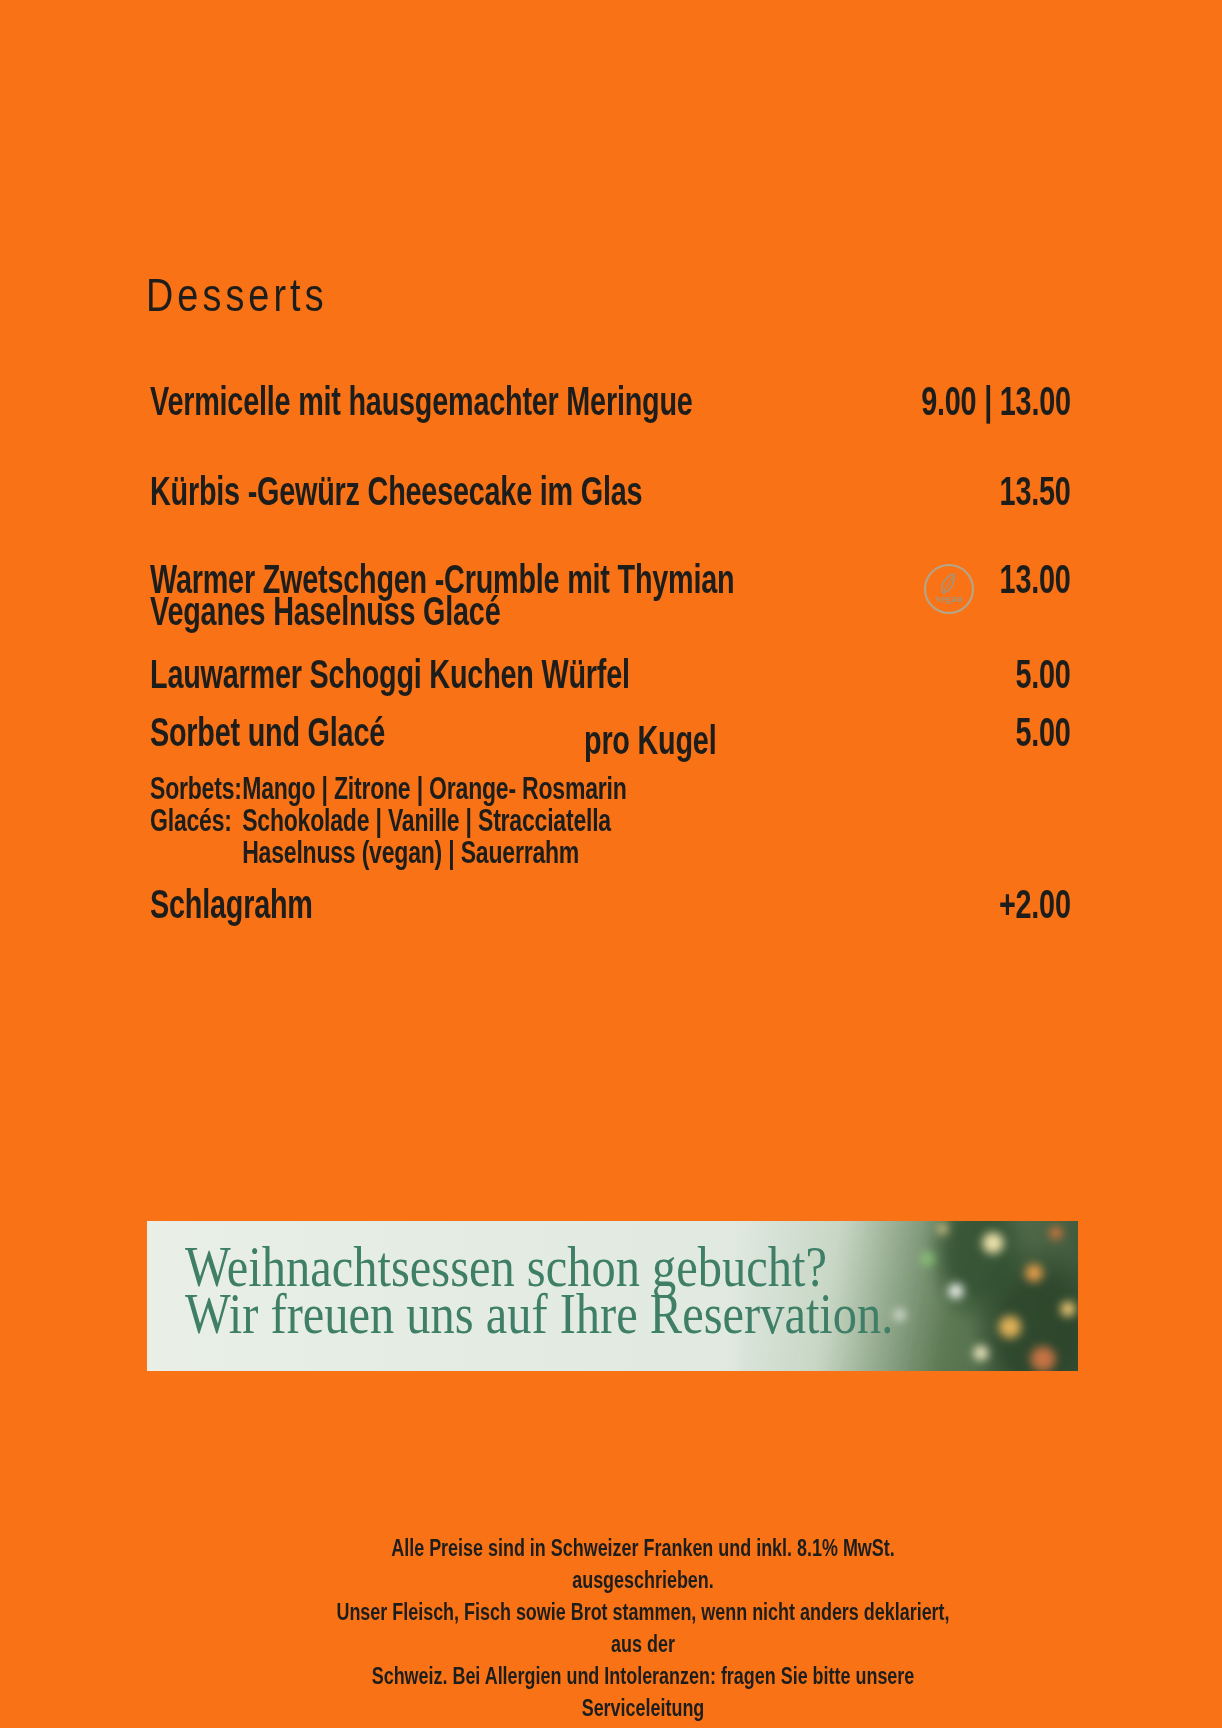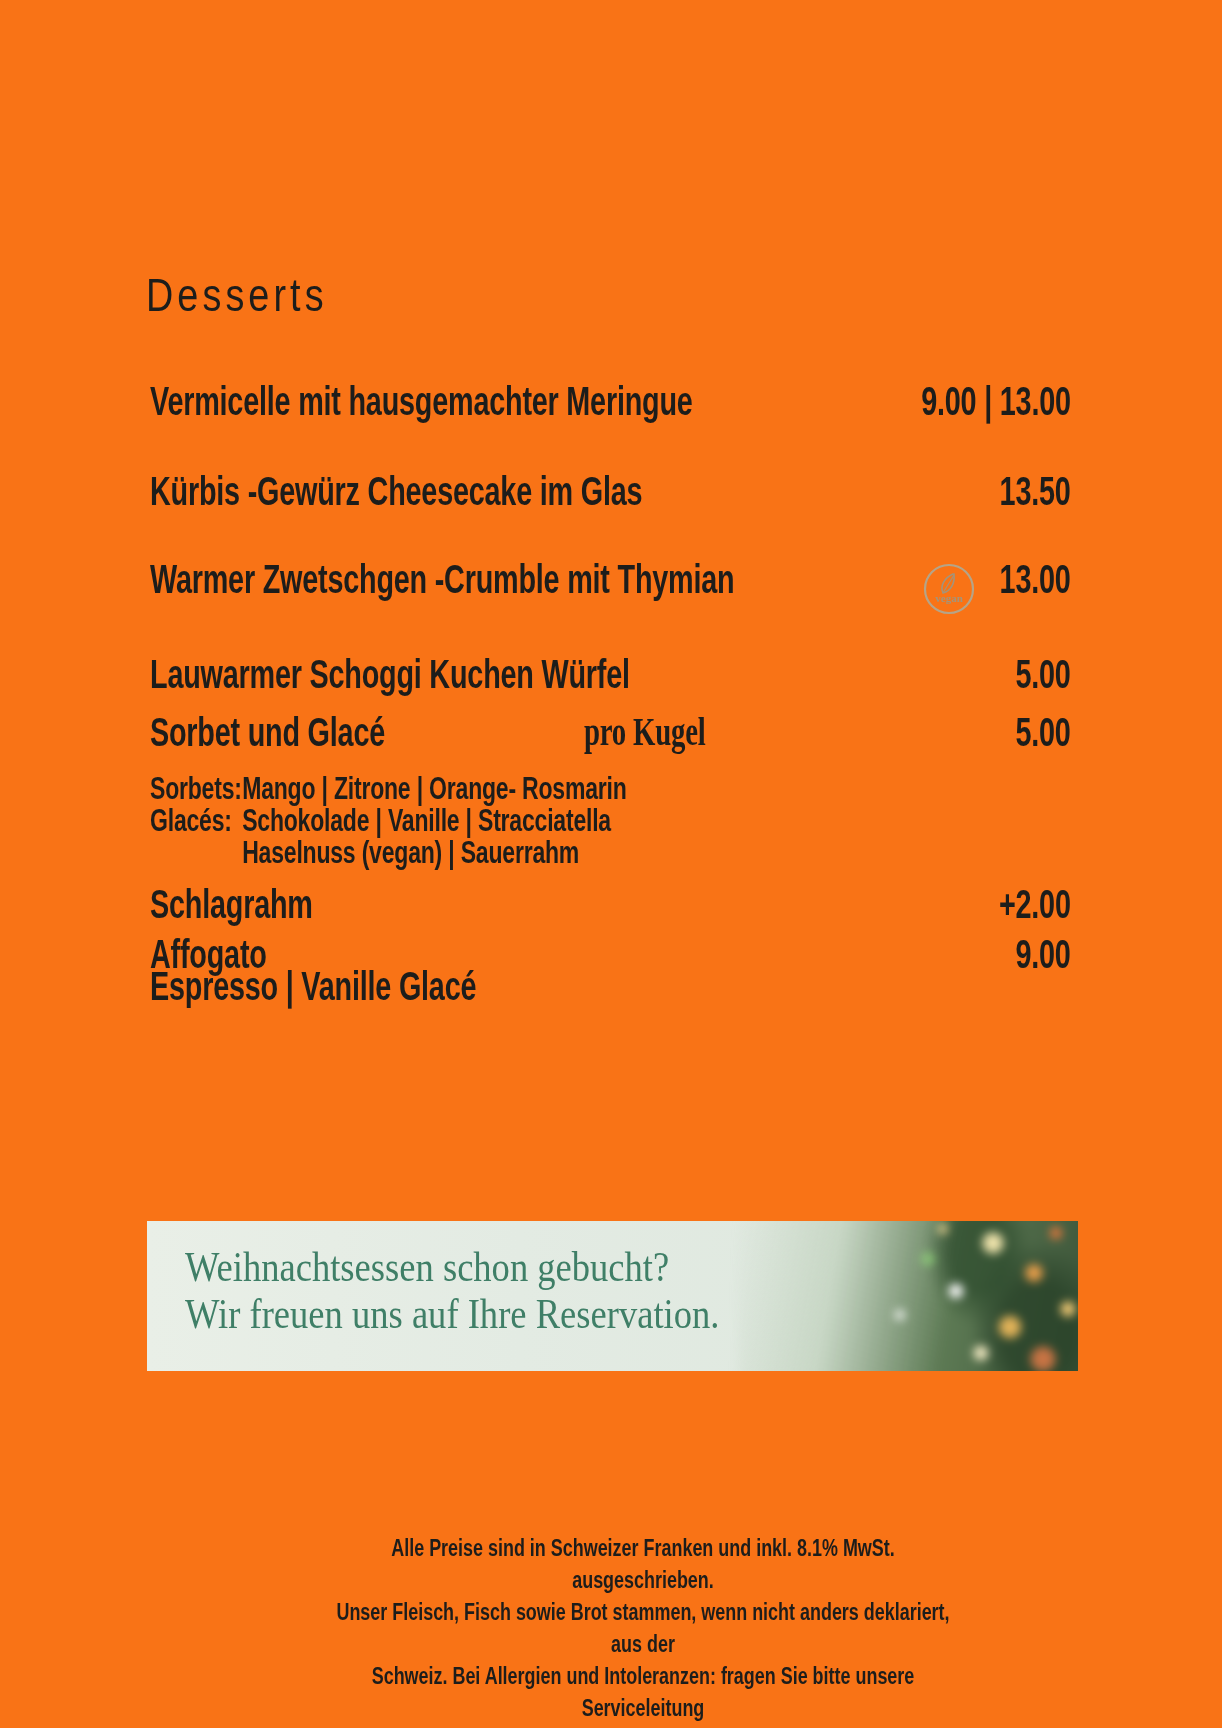--- a/index.html
+++ b/index.html
@@ -6,21 +6,21 @@
   .page{position:relative;width:1222px;height:1728px;background:#f97316;overflow:hidden;
         font-family:"Liberation Sans","DejaVu Sans",sans-serif;color:#1d1d1b;}
   
   .cx{display:inline-block;transform:scaleX(.72);transform-origin:0 50%;letter-spacing:-.3px;white-space:nowrap;}
   .cxr{display:inline-block;transform:scaleX(.72);transform-origin:100% 50%;letter-spacing:-.3px;white-space:nowrap;}
   .title{position:absolute;left:146px;top:268px;font-size:46px;font-weight:500;letter-spacing:5px;
          transform:scaleX(.82);transform-origin:0 50%;}
   .item{position:absolute;left:150px;width:925px;font-size:40px;font-weight:700;line-height:32px;}
   .item .line{display:block;}
   .price{position:absolute;right:4px;top:0;}
-  .unit{position:absolute;left:434px;top:0;font-family:Liberation Serif, serif;}
+  .unit{position:absolute;left:434px;top:8px;}
   .flav{position:absolute;left:150px;top:772px;font-size:32px;font-weight:700;line-height:32px;
         transform:scaleX(.72);transform-origin:0 0;letter-spacing:-.3px;white-space:nowrap;}
   .flav .frow{display:grid;grid-template-columns:128px auto;}
   .vegan-badge{position:absolute;left:922px;top:562px;width:54px;height:54px;}
   
   .logos{position:absolute;left:0;top:1128px;width:1222px;height:92px;}
   .logo{position:absolute;}
   .stark{left:976px;top:1142px;width:110px;}
   
   .banner{position:absolute;left:147px;top:1221px;width:931px;height:150px;overflow:hidden;
@@ -35,21 +35,21 @@
       radial-gradient(circle 12px at 243px 142px, rgba(250,240,200,.95) 60%, rgba(250,240,200,0) 64%),
       radial-gradient(circle 10px at 318px 22px, rgba(230,120,60,.95) 60%, rgba(230,120,60,0) 64%),
       radial-gradient(circle 12px at 330px 98px, rgba(255,210,120,.95) 60%, rgba(255,210,120,0) 64%),
       radial-gradient(circle 9px at 162px 104px, rgba(255,255,255,.75) 60%, rgba(255,255,255,0) 64%),
       radial-gradient(circle 20px at 305px 148px, rgba(215,120,70,.9) 60%, rgba(215,120,70,0) 64%),
       radial-gradient(circle 8px at 205px 18px, rgba(250,220,150,.9) 60%, rgba(250,220,150,0) 64%),
       radial-gradient(ellipse 70px 100px at 240px 40px, rgba(45,75,45,.75) 40%, rgba(45,75,45,0) 75%),
       radial-gradient(ellipse 90px 120px at 300px 120px, rgba(40,65,40,.8) 40%, rgba(40,65,40,0) 75%),
       linear-gradient(100deg, rgba(227,235,227,0) 0%, rgba(180,200,175,.55) 28%, #5d7a54 60%, #3a5237 100%);}
   .banner-text{position:absolute;left:38px;top:22px;color:#3f7f67;
-     font-family:"Liberation Serif","DejaVu Serif",serif;font-size:43px;line-height:47px;font-weight:500;}
+     font-family:"Liberation Serif","DejaVu Serif",serif;font-size:57px;line-height:47px;font-weight:500;}
   .banner-text .bl{display:block;transform:scaleX(.85);transform-origin:0 50%;white-space:nowrap;}
   
   .footer{position:absolute;left:238px;top:1532px;width:810px;text-align:center;
           font-size:23px;font-weight:700;line-height:32px;transform:scaleX(.78);transform-origin:50% 0;}
   svg text{font-family:"Liberation Serif","DejaVu Serif",serif;}
 </style>
 </head>
 <body>
 
 <div class="page">
@@ -61,20 +61,21 @@
     <span class="price"><span class="cxr">9.00 | 13.00</span></span>
   </div>
 
   <div class="item" style="top:475px">
     <span class="line"><span class="cx">Kürbis -Gewürz Cheesecake im Glas</span></span>
     <span class="price"><span class="cxr">13.50</span></span>
   </div>
 
   <div class="item" style="top:563px">
     <span class="line"><span class="cx">Warmer Zwetschgen -Crumble mit Thymian</span></span>
+    <span class="line"><span class="cx">Veganes Haselnuss Glacé</span></span>
     <span class="price"><span class="cxr">13.00</span></span>
   </div>
 
   <div class="vegan-badge">
     <svg width="54" height="54" viewBox="0 0 54 54">
       <circle cx="27" cy="27" r="24" fill="none" stroke="#b5a488" stroke-width="2.2"></circle>
       <path d="M31 12 C22 16 18 24 21 31 C29 29 33 21 32 12 Z" fill="none" stroke="#a4947a" stroke-width="1.6"></path>
       <path d="M21 31 C25 24 29 18 32 13" fill="none" stroke="#a4947a" stroke-width="1.2"></path>
       <text x="27" y="40" text-anchor="middle" font-family="Liberation Sans, sans-serif" font-size="11" font-weight="600" fill="#a4947a">vegan</text>
     </svg>
@@ -104,25 +105,20 @@
       <span></span>
       <span>Haselnuss (vegan) | Sauerrahm</span>
     </div>
   </div>
 
   <div class="item" style="top:888px">
     <span class="line"><span class="cx">Schlagrahm</span></span>
     <span class="price"><span class="cxr">+2.00</span></span>
   </div>
 
-  <div class="item" style="top:938px">
-    <span class="line"><span class="cx">Affogato</span></span>
-    <span class="line"><span class="cx">Espresso | Vanille Glacé</span></span>
-    <span class="price"><span class="cxr">9.00</span></span>
-  </div>
 
   <div class="logos">
 
     <div class="logo stark">
       
       
     </div>
   </div>
 
   <div class="banner">

